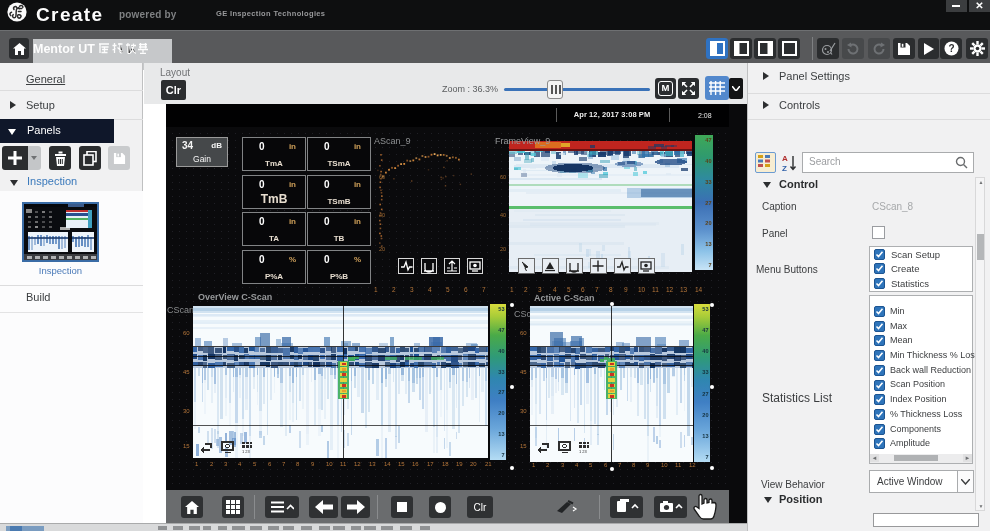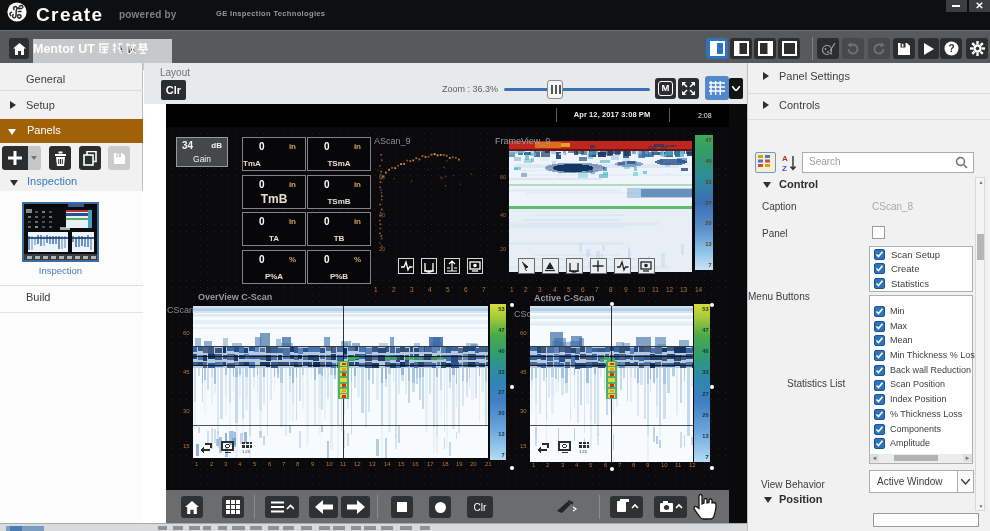--- a/index.html
+++ b/index.html
@@ -125,26 +125,26 @@
             <rect x="6.3" y="0" width="2.4" height="3.2" transform="rotate(180 7.5 7.5)"></rect>
             <rect x="6.3" y="0" width="2.4" height="3.2" transform="rotate(225 7.5 7.5)"></rect>
             <rect x="6.3" y="0" width="2.4" height="3.2" transform="rotate(270 7.5 7.5)"></rect>
             <rect x="6.3" y="0" width="2.4" height="3.2" transform="rotate(315 7.5 7.5)"></rect>
           </g>
           <circle cx="7.5" cy="7.5" r="1.8" fill="#2b2d2f"></circle>
         </svg>
       </div>
     </div>
     <div class="abs" style="left:0;top:63px;width:143px;height:468px;background:#f1f1f2;border-right:1px solid #bfc0c1;">
-      <div class="abs" style="left:26px;top:10px;font-size:11px;color:#3b3e40;">General</div>
+      <div class="abs" style="left:26px;top:10px;font-size:11px;color:#3b3e40;text-decoration:underline;">General</div>
       <div class="abs" style="left:0;top:27px;width:143px;height:1px;background:#dcdcdd;"></div>
       <div class="abs" style="left:10px;top:38px;width:0;height:0;border-left:6px solid #2c2e30;border-top:4px solid transparent;border-bottom:4px solid transparent;"></div>
       <div class="abs" style="left:26px;top:36px;font-size:11px;color:#3b3e40;">Setup</div>
       <div class="abs" style="left:0;top:56px;width:143px;height:1px;background:#dcdcdd;"></div>
-      <div class="abs" style="left:0;top:56px;width:143px;height:24px;background:#a16207;">
+      <div class="abs" style="left:0;top:56px;width:114px;height:24px;background:#0f172a;">
         <div class="abs" style="left:8px;top:10px;width:0;height:0;border-top:6px solid #fff;border-left:4px solid transparent;border-right:4px solid transparent;"></div>
         <div class="abs" style="left:27px;top:5px;font-size:11px;color:#fff;">Panels</div>
       </div>
       <div class="btn" style="left:2px;top:83px;width:26px;height:24px;border-radius:3px 0 0 3px;">
         <svg width="14" height="14" viewBox="0 0 14 14">
           <path d="M5.5 0 h3 v5.5 H14 v3 H8.5 V14 h-3 V8.5 H0 v-3 h5.5 z" fill="#fff"></path>
         </svg>
       </div>
       <div class="abs" style="left:28px;top:83px;width:13px;height:24px;background:#c4c6c8;border-radius:0 3px 3px 0;">
         <div class="abs" style="left:3px;top:10px;width:0;height:0;border-top:4px solid #707274;border-left:3.5px solid transparent;border-right:3.5px solid transparent;"></div>
@@ -287,21 +287,21 @@
       </div>
       <div class="abs" style="left:0;top:23px;width:563px;height:363px;background-image:radial-gradient(#1f1f25 0.8px, transparent 1px);background-size:7px 7px;background-position:3px 3px;"></div>
       <div class="abs" style="left:10px;top:33px;width:52px;height:30px;background:#45484a;border:1px solid #9a9a9a;color:#f5f5f5;">
         <div class="abs" style="left:5px;top:2px;font-size:10px;font-weight:bold;">34</div>
         <div class="abs" style="right:5px;top:3px;font-size:8px;font-weight:bold;">dB</div>
         <div class="abs" style="left:0;bottom:2px;width:100%;text-align:center;font-size:8.5px;">Gain</div>
       </div>
       <div class="abs" style="left:76px;top:33px;width:64px;height:34px;background:#070709;border:1px solid #818385;">
         <div class="abs" style="left:16px;top:3px;font-size:10px;font-weight:bold;color:#fff;">0</div>
         <div class="abs" style="right:9px;top:4px;font-size:8px;font-weight:bold;color:#cfa05a;">in</div>
-        <div class="abs" style="left:0;bottom:2px;width:100%;font-size:8px;font-weight:bold;color:#e7ddcf;">TmA</div>
+        <div class="abs" style="left:0;bottom:2px;width:100%;text-align:center;font-size:8px;font-weight:bold;color:#e7ddcf;">TmA</div>
       </div>
       <div class="abs" style="left:141px;top:33px;width:64px;height:34px;background:#070709;border:1px solid #818385;">
         <div class="abs" style="left:16px;top:3px;font-size:10px;font-weight:bold;color:#fff;">0</div>
         <div class="abs" style="right:9px;top:4px;font-size:8px;font-weight:bold;color:#cfa05a;">in</div>
         <div class="abs" style="left:0;bottom:2px;width:100%;text-align:center;font-size:8px;font-weight:bold;color:#e7ddcf;">TSmA</div>
       </div>
       <div class="abs" style="left:76px;top:71px;width:64px;height:34px;background:#070709;border:1px solid #818385;">
         <div class="abs" style="left:16px;top:3px;font-size:10px;font-weight:bold;color:#fff;">0</div>
         <div class="abs" style="right:9px;top:4px;font-size:8px;font-weight:bold;color:#cfa05a;">in</div>
         <div class="abs" style="left:0;bottom:2px;width:100%;text-align:center;font-size:12px;font-weight:bold;color:#e7ddcf;">TmB</div>
@@ -1550,21 +1550,21 @@
           <path d="M1.5 4.5 L3.5 6.5 L7.5 1.8" stroke="#fff" stroke-width="1.6" fill="none"></path>
         </svg>
       </div>
       <div class="abs" style="left:143px;top:200px;font-size:9.5px;color:#3b3d3f;">Create</div>
       <div class="abs" style="left:126px;top:214.8px;width:11px;height:11px;background:#2e74ba;border-radius:2px;border:1px solid #1d5592;">
         <svg width="9" height="9" viewBox="0 0 9 9" style="position:absolute;left:0;top:0">
           <path d="M1.5 4.5 L3.5 6.5 L7.5 1.8" stroke="#fff" stroke-width="1.6" fill="none"></path>
         </svg>
       </div>
       <div class="abs" style="left:143px;top:215px;font-size:9.5px;color:#3b3d3f;">Statistics</div>
-      <div class="abs" style="left:0;top:201px;font-size:10px;color:#3b3d3f;margin-top:27px;">Menu Buttons</div>
+      <div class="abs" style="left:8px;top:201px;font-size:10px;color:#3b3d3f;">Menu Buttons</div>
       <div class="abs" style="left:121px;top:232px;width:104px;height:169px;background:#fff;border:1px solid #adafb1;"></div>
       <div class="abs" style="left:126px;top:243.0px;width:11px;height:11px;background:#2e74ba;border-radius:2px;border:1px solid #1d5592;">
         <svg width="9" height="9" viewBox="0 0 9 9" style="position:absolute;left:0;top:0">
           <path d="M1.5 4.5 L3.5 6.5 L7.5 1.8" stroke="#fff" stroke-width="1.6" fill="none"></path>
         </svg>
       </div>
       <div class="abs" style="left:142px;top:243px;font-size:9px;color:#3b3d3f;white-space:nowrap;">Min</div>
       <div class="abs" style="left:126px;top:257.7px;width:11px;height:11px;background:#2e74ba;border-radius:2px;border:1px solid #1d5592;">
         <svg width="9" height="9" viewBox="0 0 9 9" style="position:absolute;left:0;top:0">
           <path d="M1.5 4.5 L3.5 6.5 L7.5 1.8" stroke="#fff" stroke-width="1.6" fill="none"></path>
@@ -1617,21 +1617,21 @@
         <svg width="9" height="9" viewBox="0 0 9 9" style="position:absolute;left:0;top:0">
           <path d="M1.5 4.5 L3.5 6.5 L7.5 1.8" stroke="#fff" stroke-width="1.6" fill="none"></path>
         </svg>
       </div>
       <div class="abs" style="left:142px;top:375px;font-size:9px;color:#3b3d3f;white-space:nowrap;">Amplitude</div>
       <div class="abs" style="left:122px;top:391px;width:102px;height:9px;background:#ececed;">
         <div class="abs" style="left:0;top:0;width:9px;height:8px;background:#e0e0e1;font-size:6px;color:#707274;text-align:center;line-height:8px;">◄</div>
         <div class="abs" style="right:0;top:0;width:9px;height:8px;background:#e0e0e1;font-size:6px;color:#707274;text-align:center;line-height:8px;">►</div>
         <div class="abs" style="left:24px;top:1px;width:44px;height:6px;background:#b0b2b4;"></div>
       </div>
-      <div class="abs" style="left:14px;top:315px;font-size:10px;color:#3b3d3f;margin-left:25px;">Statistics List</div>
+      <div class="abs" style="left:14px;top:328px;font-size:12px;color:#3b3d3f;">Statistics List</div>
       <div class="abs" style="left:13px;top:416px;font-size:10px;color:#3b3d3f;">View Behavior</div>
       <div class="abs" style="left:121px;top:407px;width:89px;height:23px;background:#fff;border:1px solid #a9abad;line-height:21px;padding-left:7px;font-size:10px;color:#3b3d3f;">Active Window</div>
       <div class="abs" style="left:210px;top:407px;width:16px;height:23px;background:#fbfbfc;border:1px solid #a9abad;border-left:none;">
         <svg width="9" height="6" viewBox="0 0 9 6" style="position:absolute;left:3px;top:8px">
           <path d="M0 0 L4.5 5 L9 0" fill="none" stroke="#3c3e40" stroke-width="1.5"></path>
         </svg>
       </div>
       <div class="abs" style="left:16px;top:434px;width:0;height:0;border-top:6px solid #2c2e30;border-left:4px solid transparent;border-right:4px solid transparent;"></div>
       <div class="abs" style="left:31px;top:430px;font-size:11px;font-weight:bold;color:#2a2c2e;">Position</div>
       <div class="abs" style="left:125px;top:450px;width:106px;height:14px;background:#fff;border:1px solid #98999b;"></div>

